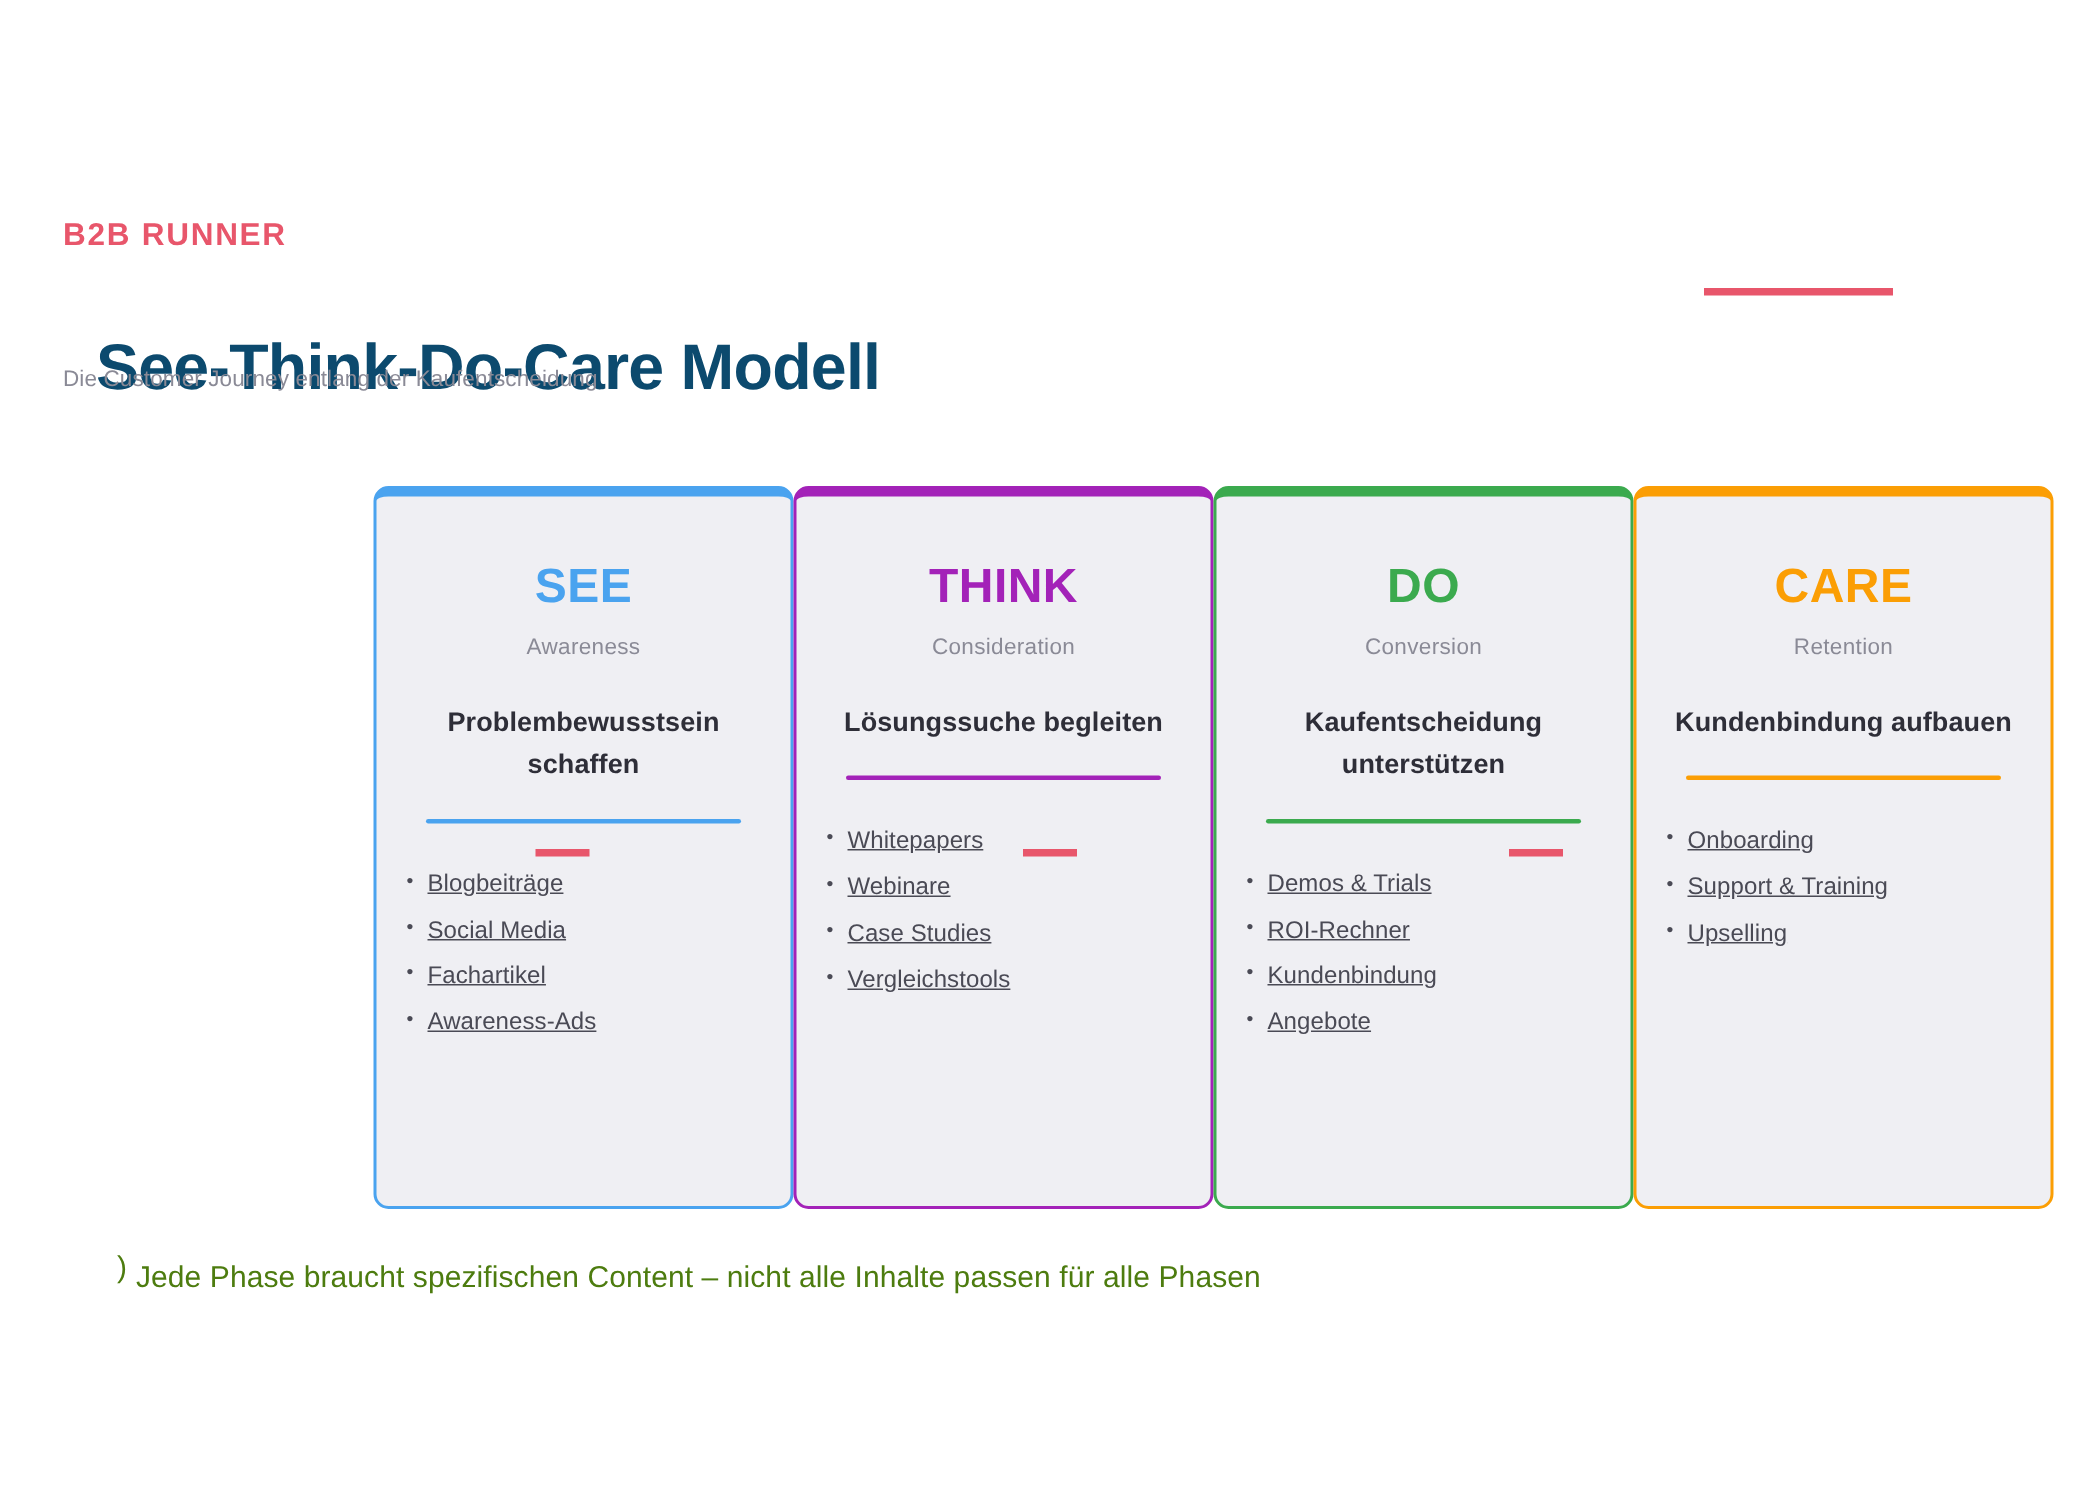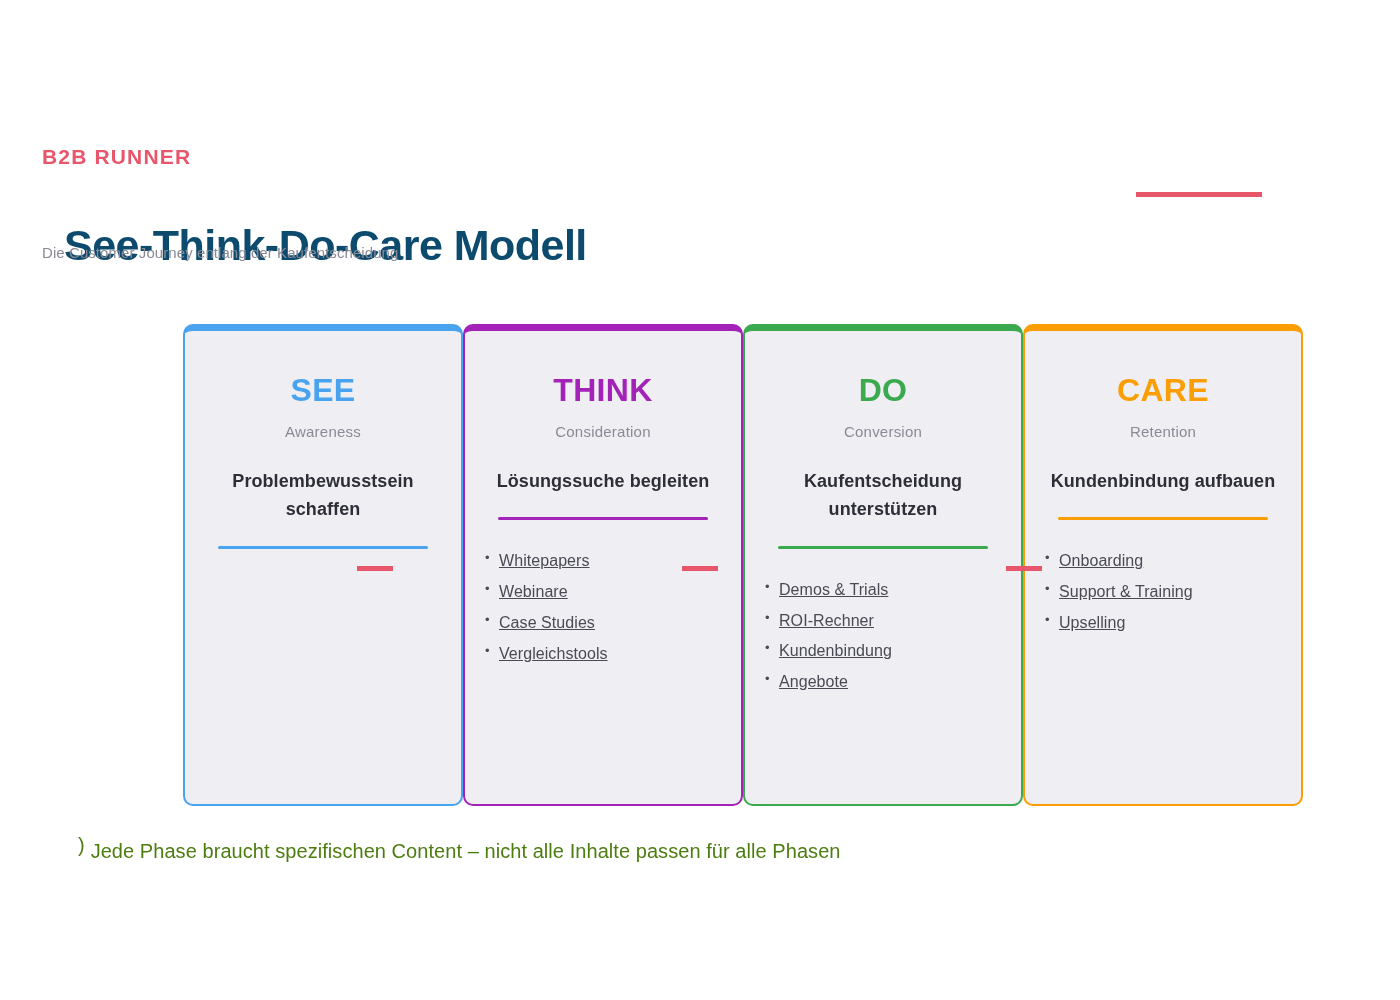--- a/index.html
+++ b/index.html
@@ -69,21 +69,21 @@
   }
 
   
   .cards {
     position: absolute;
     left: 70px;
     top: 324px;
     width: 1252px;
     height: 601px;
     display: flex;
-    justify-content: center;
+    justify-content: flex-end;
     padding-left: 47px;
   }
 
   .card {
     position: relative;
     width: 280px;
     height: 482px;
     box-sizing: border-box;
     background: #EFEFF3;
     border-style: solid;
@@ -197,20 +197,26 @@
   <div class="subtitle">Die Customer Journey entlang der Kaufentscheidung</div>
   <div class="accent-bar" style="background: rgb(232, 86, 107);"></div>
 
   <div class="cards">
 
     <div class="card" style="border-color: rgb(74, 163, 239);">
       <div class="card-phase" style="color: rgb(74, 163, 239);">SEE</div>
       <div class="card-stage">Awareness</div>
       <div class="card-goal">Problembewusstsein schaffen</div>
       <div class="card-divider" style="background: rgb(74, 163, 239);"></div>
+      <ul class="card-list">
+        <li>Blogbeiträge</li>
+        <li>Social Media</li>
+        <li>Fachartikel</li>
+        <li>Awareness-Ads</li>
+      </ul>
     </div>
 
     <div class="card" style="border-color: rgb(163, 34, 184);">
       <div class="card-phase" style="color: rgb(163, 34, 184);">THINK</div>
       <div class="card-stage">Consideration</div>
       <div class="card-goal">Lösungssuche begleiten</div>
       <div class="card-divider" style="background: rgb(163, 34, 184);"></div>
       <ul class="card-list">
         <li>Whitepapers</li>
         <li>Webinare</li>

